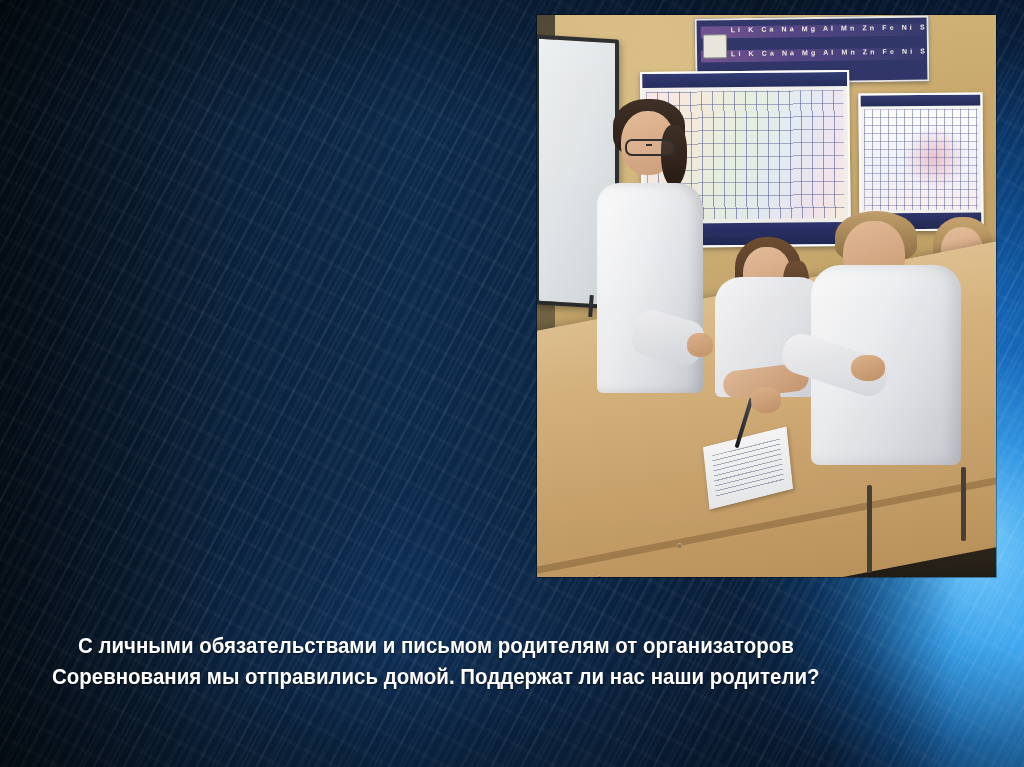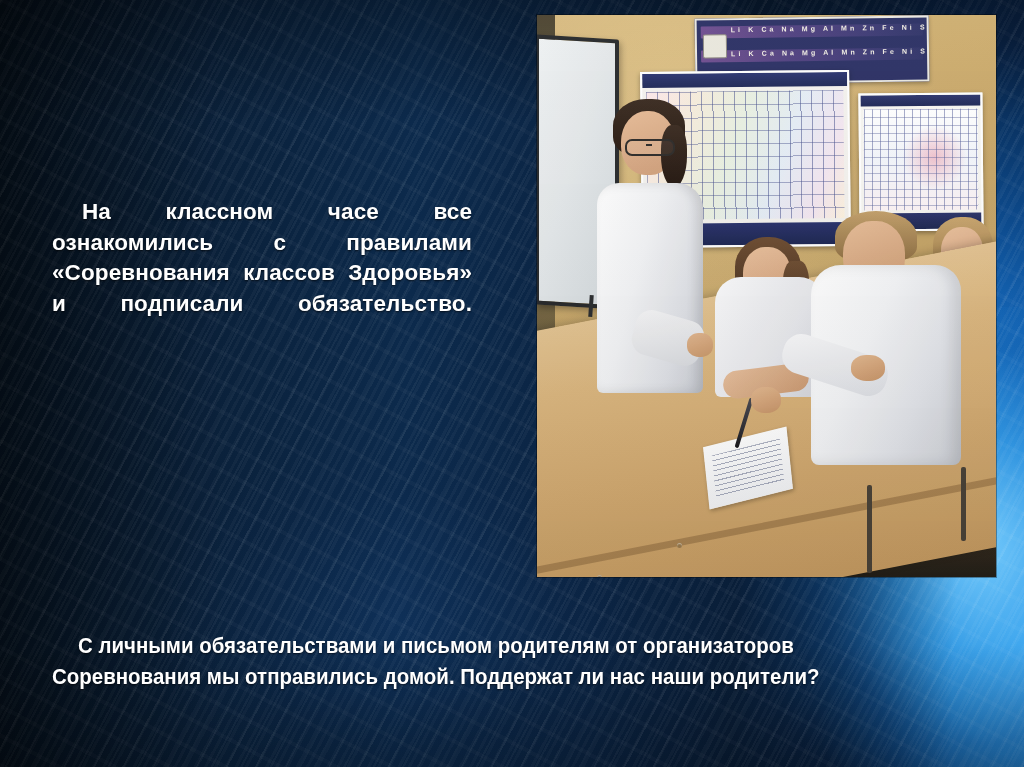--- a/index.html
+++ b/index.html
@@ -535,21 +535,20 @@
   <div class="bg-base"></div>
   <div class="bg-glow-a"></div>
   <div class="bg-swirl"></div>
   <div class="bg-swirl2"></div>
   <div class="bg-left2"></div>
   <div class="bg-glow-b"></div>
   <div class="bg-stripes"></div>
   <div class="bg-dashes"></div>
   <div class="bg-vignette"></div>
 
-  <div class="txt-top"><span class="indent"></span><span>На классном часе все ознакомились с правилами «Соревнования классов Здоровья» и подписали обязательство.</span></div>
 
   <div class="photo">
     <div class="ph-wall"></div>
     <div class="ph-wall-shade"></div>
     <div class="ph-corner"></div>
 
     <div class="ph-board"></div>
     <div class="ph-board-leg"></div>
 
     <div class="ph-chart-top">

